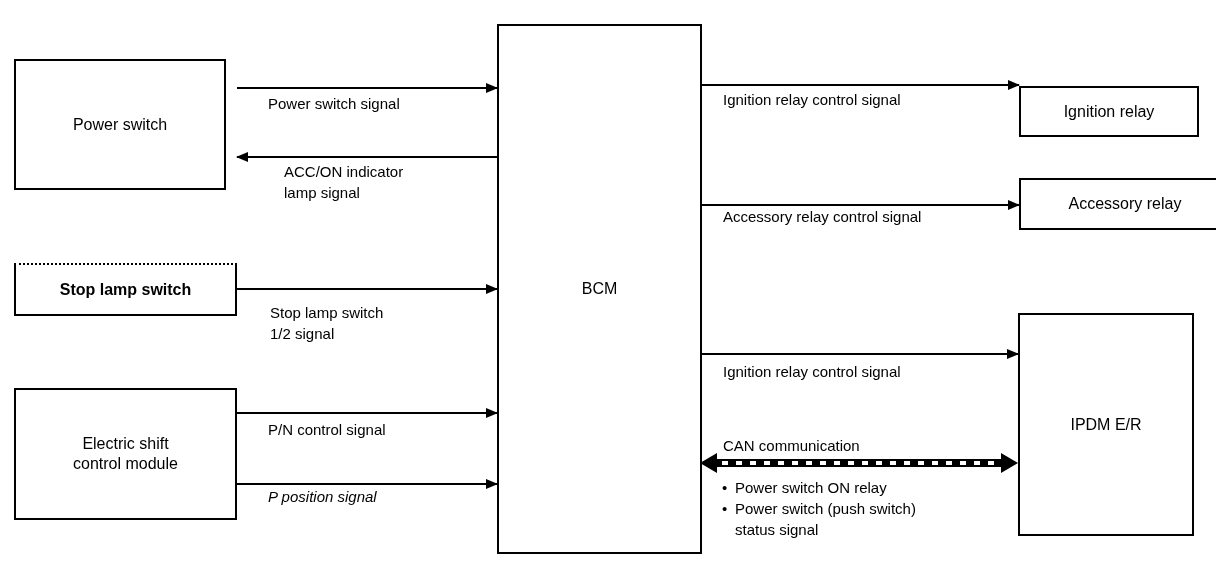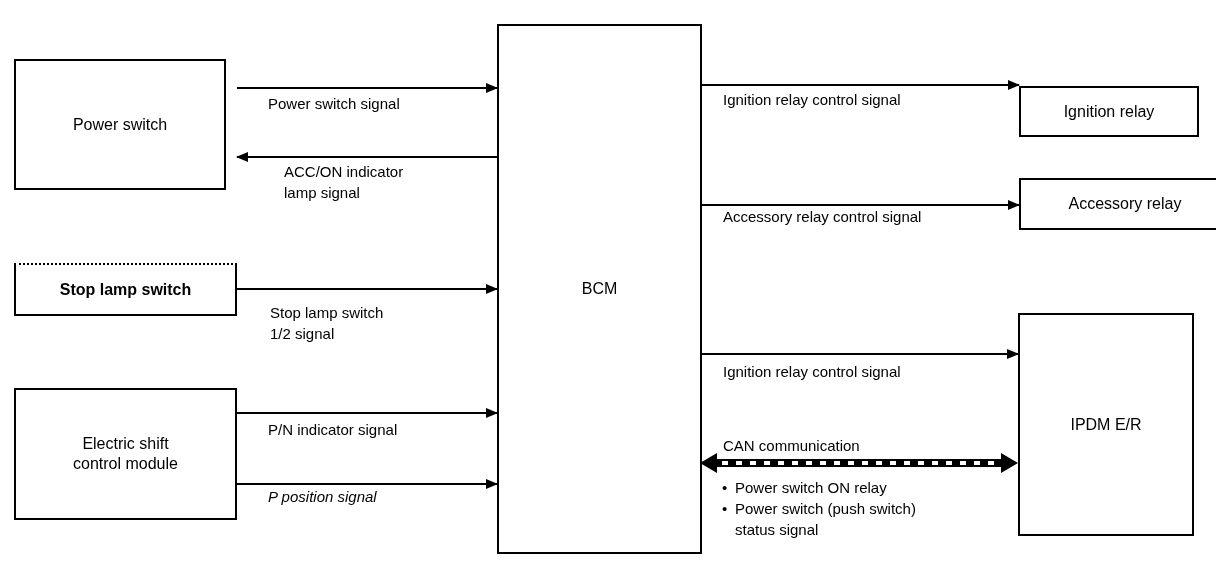--- a/index.html
+++ b/index.html
@@ -159,21 +159,21 @@
 
   <div class="can">
     <span class="can-head-l"></span>
     <span class="can-bar"></span>
     <span class="can-head-r"></span>
   </div>
 
   <div class="lbl" id="lbl-pss">Power switch signal</div>
   <div class="lbl wrap" id="lbl-acc">ACC/ON indicator lamp signal</div>
   <div class="lbl wrap" id="lbl-sls">Stop lamp switch 1/2 signal</div>
-  <div class="lbl" id="lbl-pn">P/N indicator signal</div>
+  <div class="lbl" id="lbl-pn">P/N control signal</div>
   <div class="lbl" id="lbl-p">P position signal</div>
   <div class="lbl" id="lbl-irc">Ignition relay control signal</div>
   <div class="lbl" id="lbl-arc">Accessory relay control signal</div>
   <div class="lbl" id="lbl-irc2">Ignition relay control signal</div>
   <div class="lbl" id="lbl-can">CAN communication</div>
 
   <div class="bullets">
     <div class="bullet-row">
       <span class="bullet-glyph">•</span>
       <span class="bullet-text">Power switch ON relay</span>

